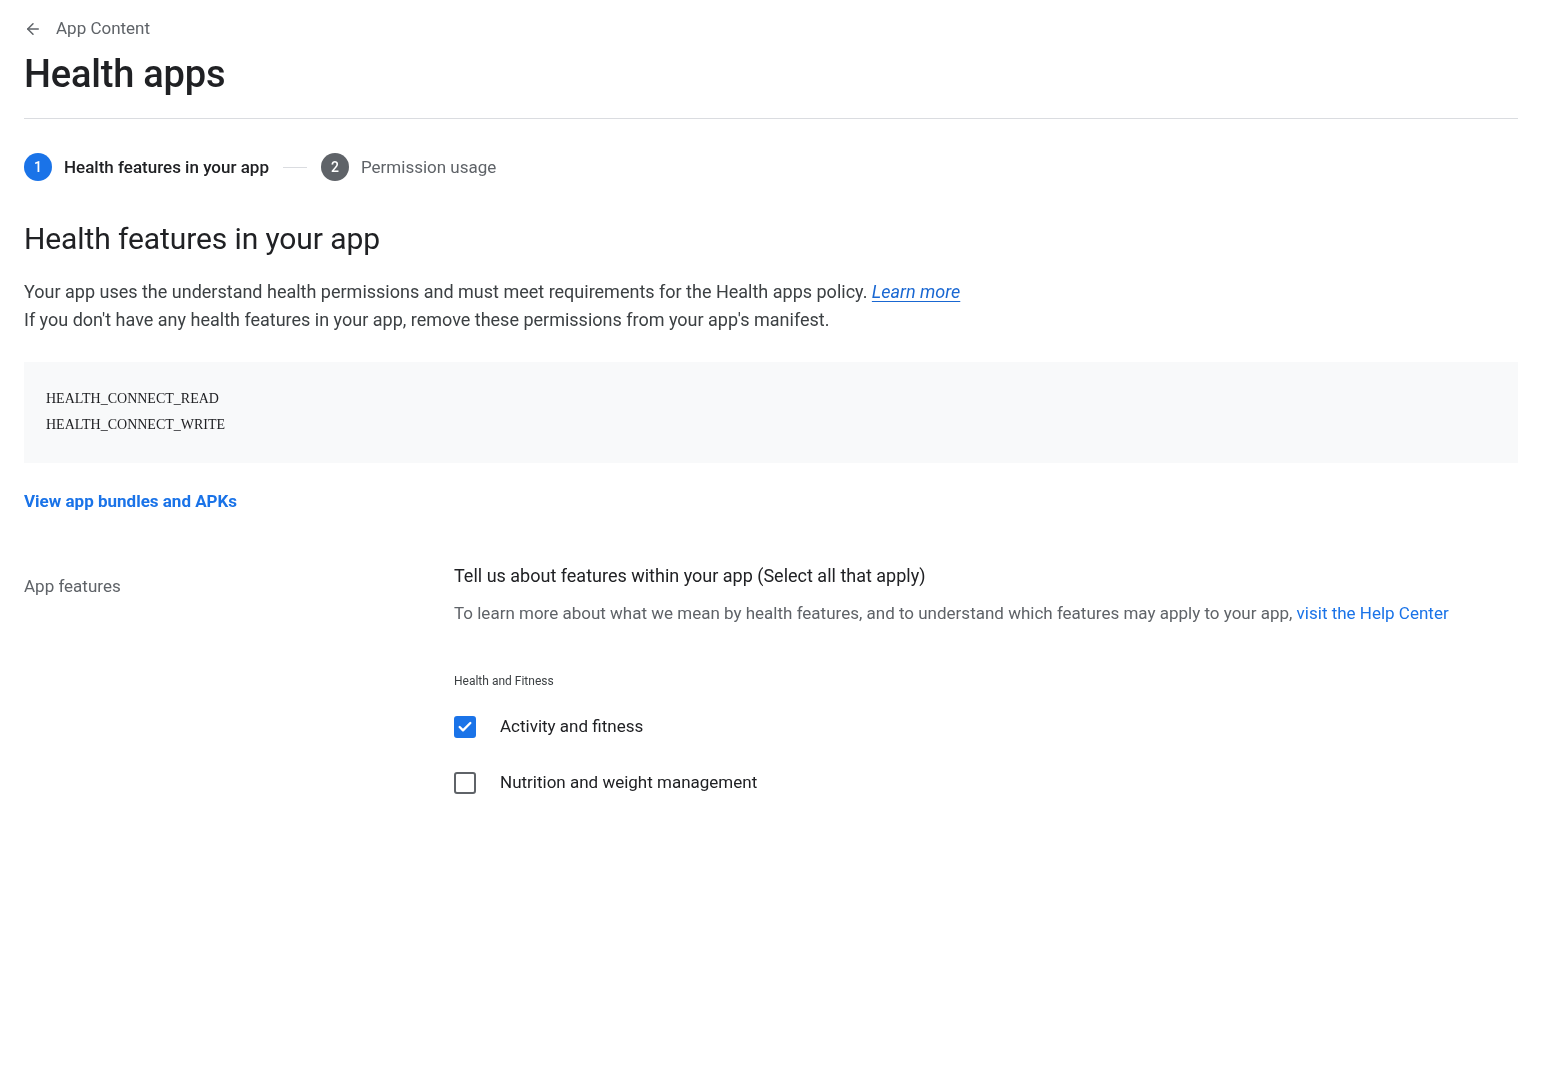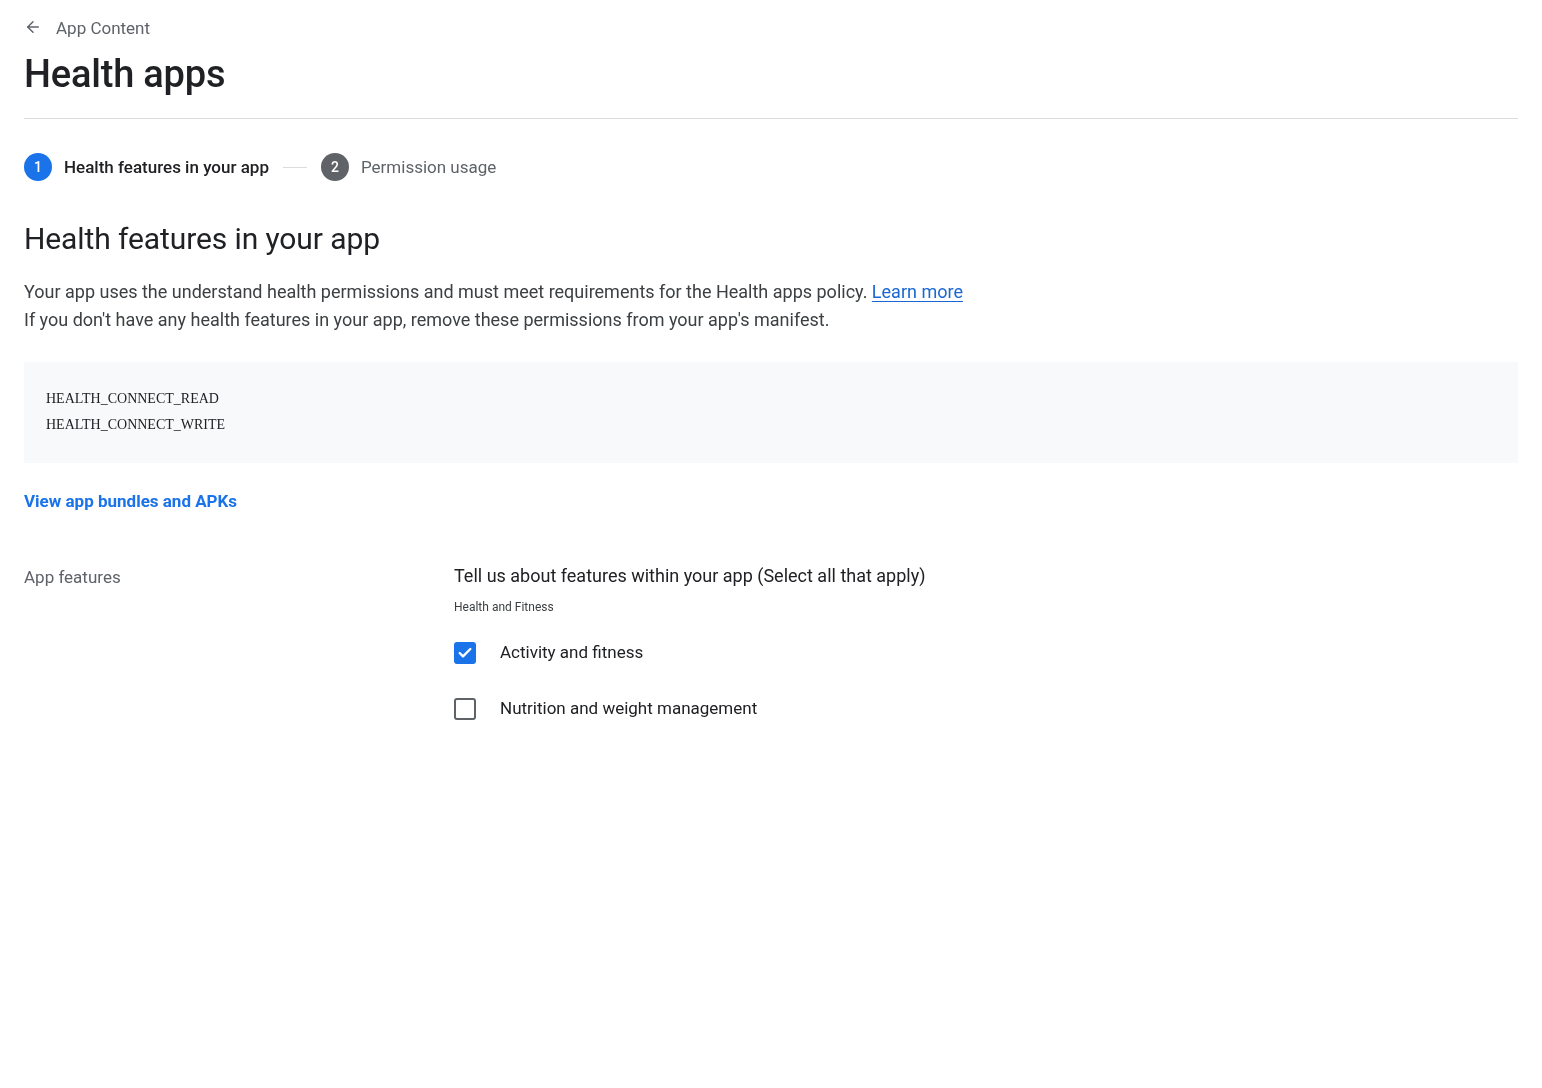--- a/index.html
+++ b/index.html
@@ -24,21 +24,21 @@
     font-family: "Google Sans", Roboto, Arial, sans-serif;
     color: var(--text-primary);
     font-size: 14px;
     -webkit-font-smoothing: antialiased;
   }
   .page {
     padding: 18px 24px 60px 24px;
   }
   .breadcrumb {
     display: flex;
-    align-items: flex-start;
+    align-items: flex-end;
     gap: 14px;
     color: var(--text-secondary);
     font-size: 17px;
     margin-bottom: 14px;
     cursor: pointer;
   }
   .breadcrumb svg { display: block; }
   h1.page-title {
     margin: 0 0 22px 0;
     font-size: 38px;
@@ -93,21 +93,21 @@
     font-size: 18px;
     line-height: 1.55;
     color: var(--text-tertiary);
     margin-bottom: 28px;
   }
   .intro a, .link {
     color: var(--blue-link);
     text-decoration: none;
     cursor: pointer;
   }
-  .intro a { text-decoration: underline; text-underline-offset: 3px; }
+  .intro a { text-decoration: underline; text-underline-offset: 3px; font-style: italic; }
   .code-box {
     background: var(--code-bg);
     padding: 24px 22px;
     font-family: Liberation Serif, serif;
     font-size: 14px;
     line-height: 1.9;
     color: var(--text-primary);
     white-space: pre-line;
     margin-bottom: 28px;
   }
@@ -122,20 +122,21 @@
   .form-row {
     display: flex;
     align-items: flex-start;
   }
   .form-label-col {
     width: 430px;
     flex-shrink: 0;
     color: var(--text-secondary);
     font-size: 17px;
     padding-top: 2px;
+    margin-top: 9px;
   }
   .form-content-col {
     flex: 1;
   }
   .fc-title {
     font-size: 18px;
     color: var(--text-primary);
     margin-bottom: 14px;
   }
   .fc-help {
@@ -215,20 +216,23 @@
 
   <div class="code-box"><span>HEALTH_CONNECT_READ</span>
 <span>HEALTH_CONNECT_WRITE</span></div>
 
   <div class="view-link">View app bundles and APKs</div>
 
   <div class="form-row">
     <div class="form-label-col">App features</div>
     <div class="form-content-col">
       <div class="fc-title">Tell us about features within your app (Select all that apply)</div>
+      <div class="fc-help">
+        <span>To learn more about what we mean by health features, and to understand which features may apply to your app, </span><span class="link">visit the Help Center</span>
+      </div>
 
       <div class="group-title">Health and Fitness</div>
 
       <div class="checkbox-row">
         <div class="cb-box checked">
           <svg width="16" height="16" viewBox="0 0 24 24" fill="none" stroke="#ffffff" stroke-width="3.5" stroke-linecap="round" stroke-linejoin="round">
             <polyline points="20 6 9 17 4 12"></polyline>
           </svg>
         </div>
         <span>Activity and fitness</span>

